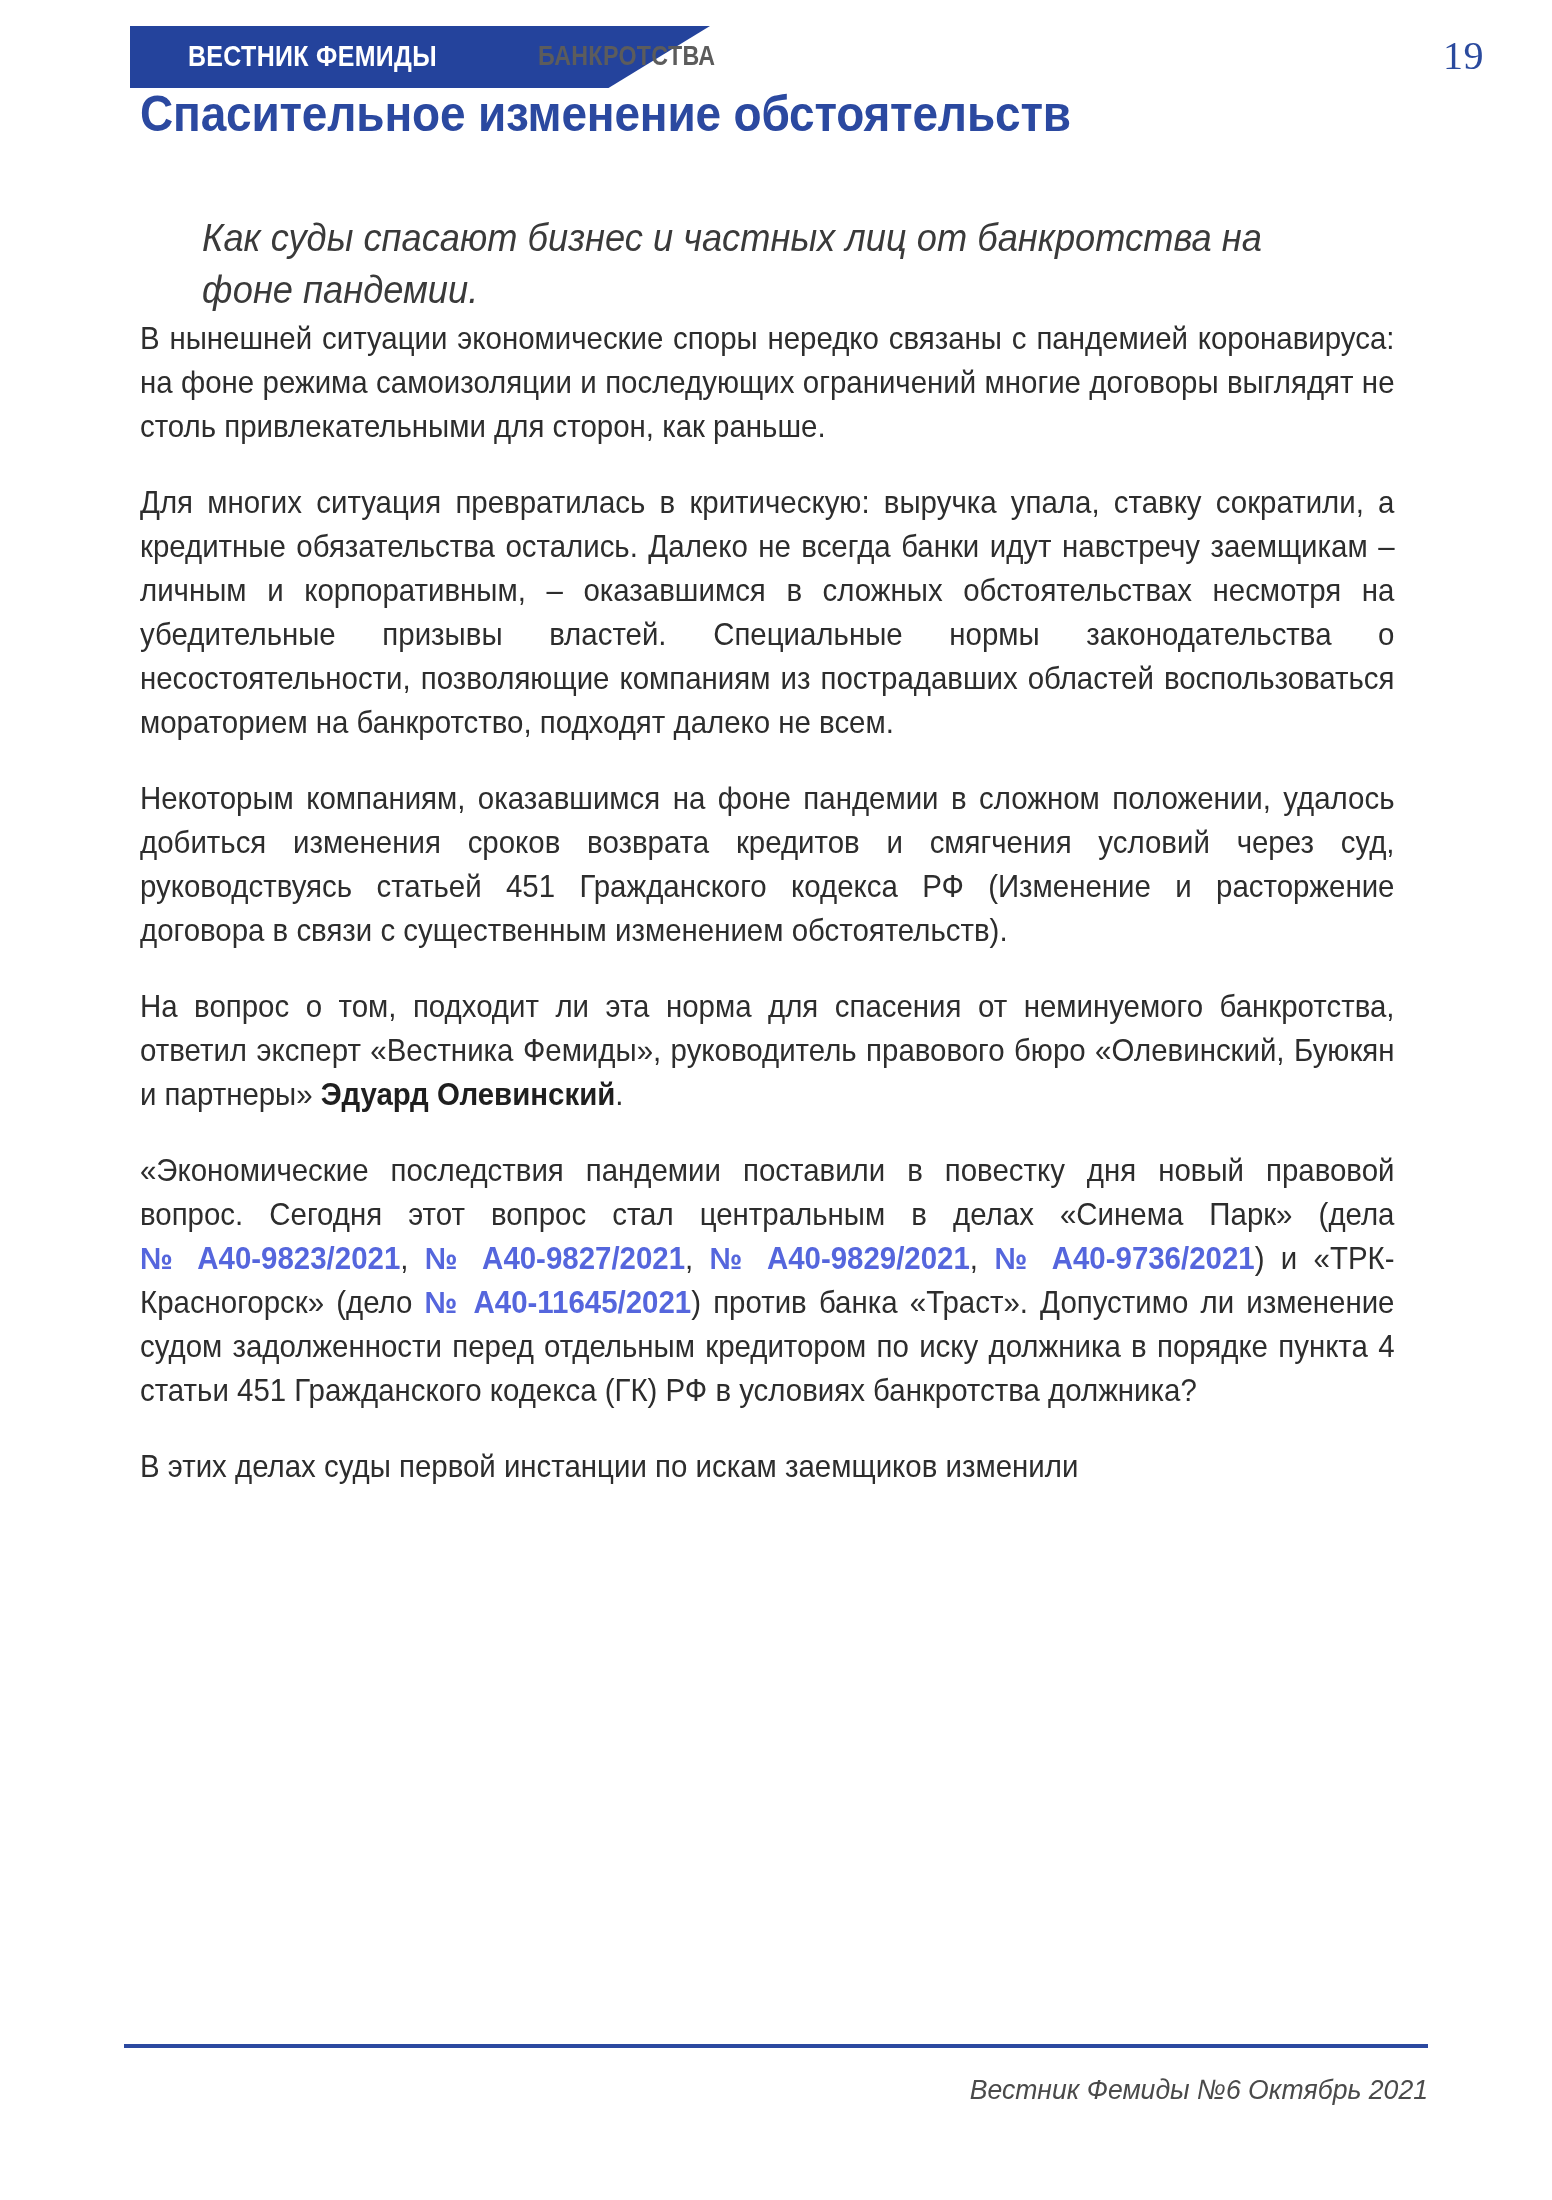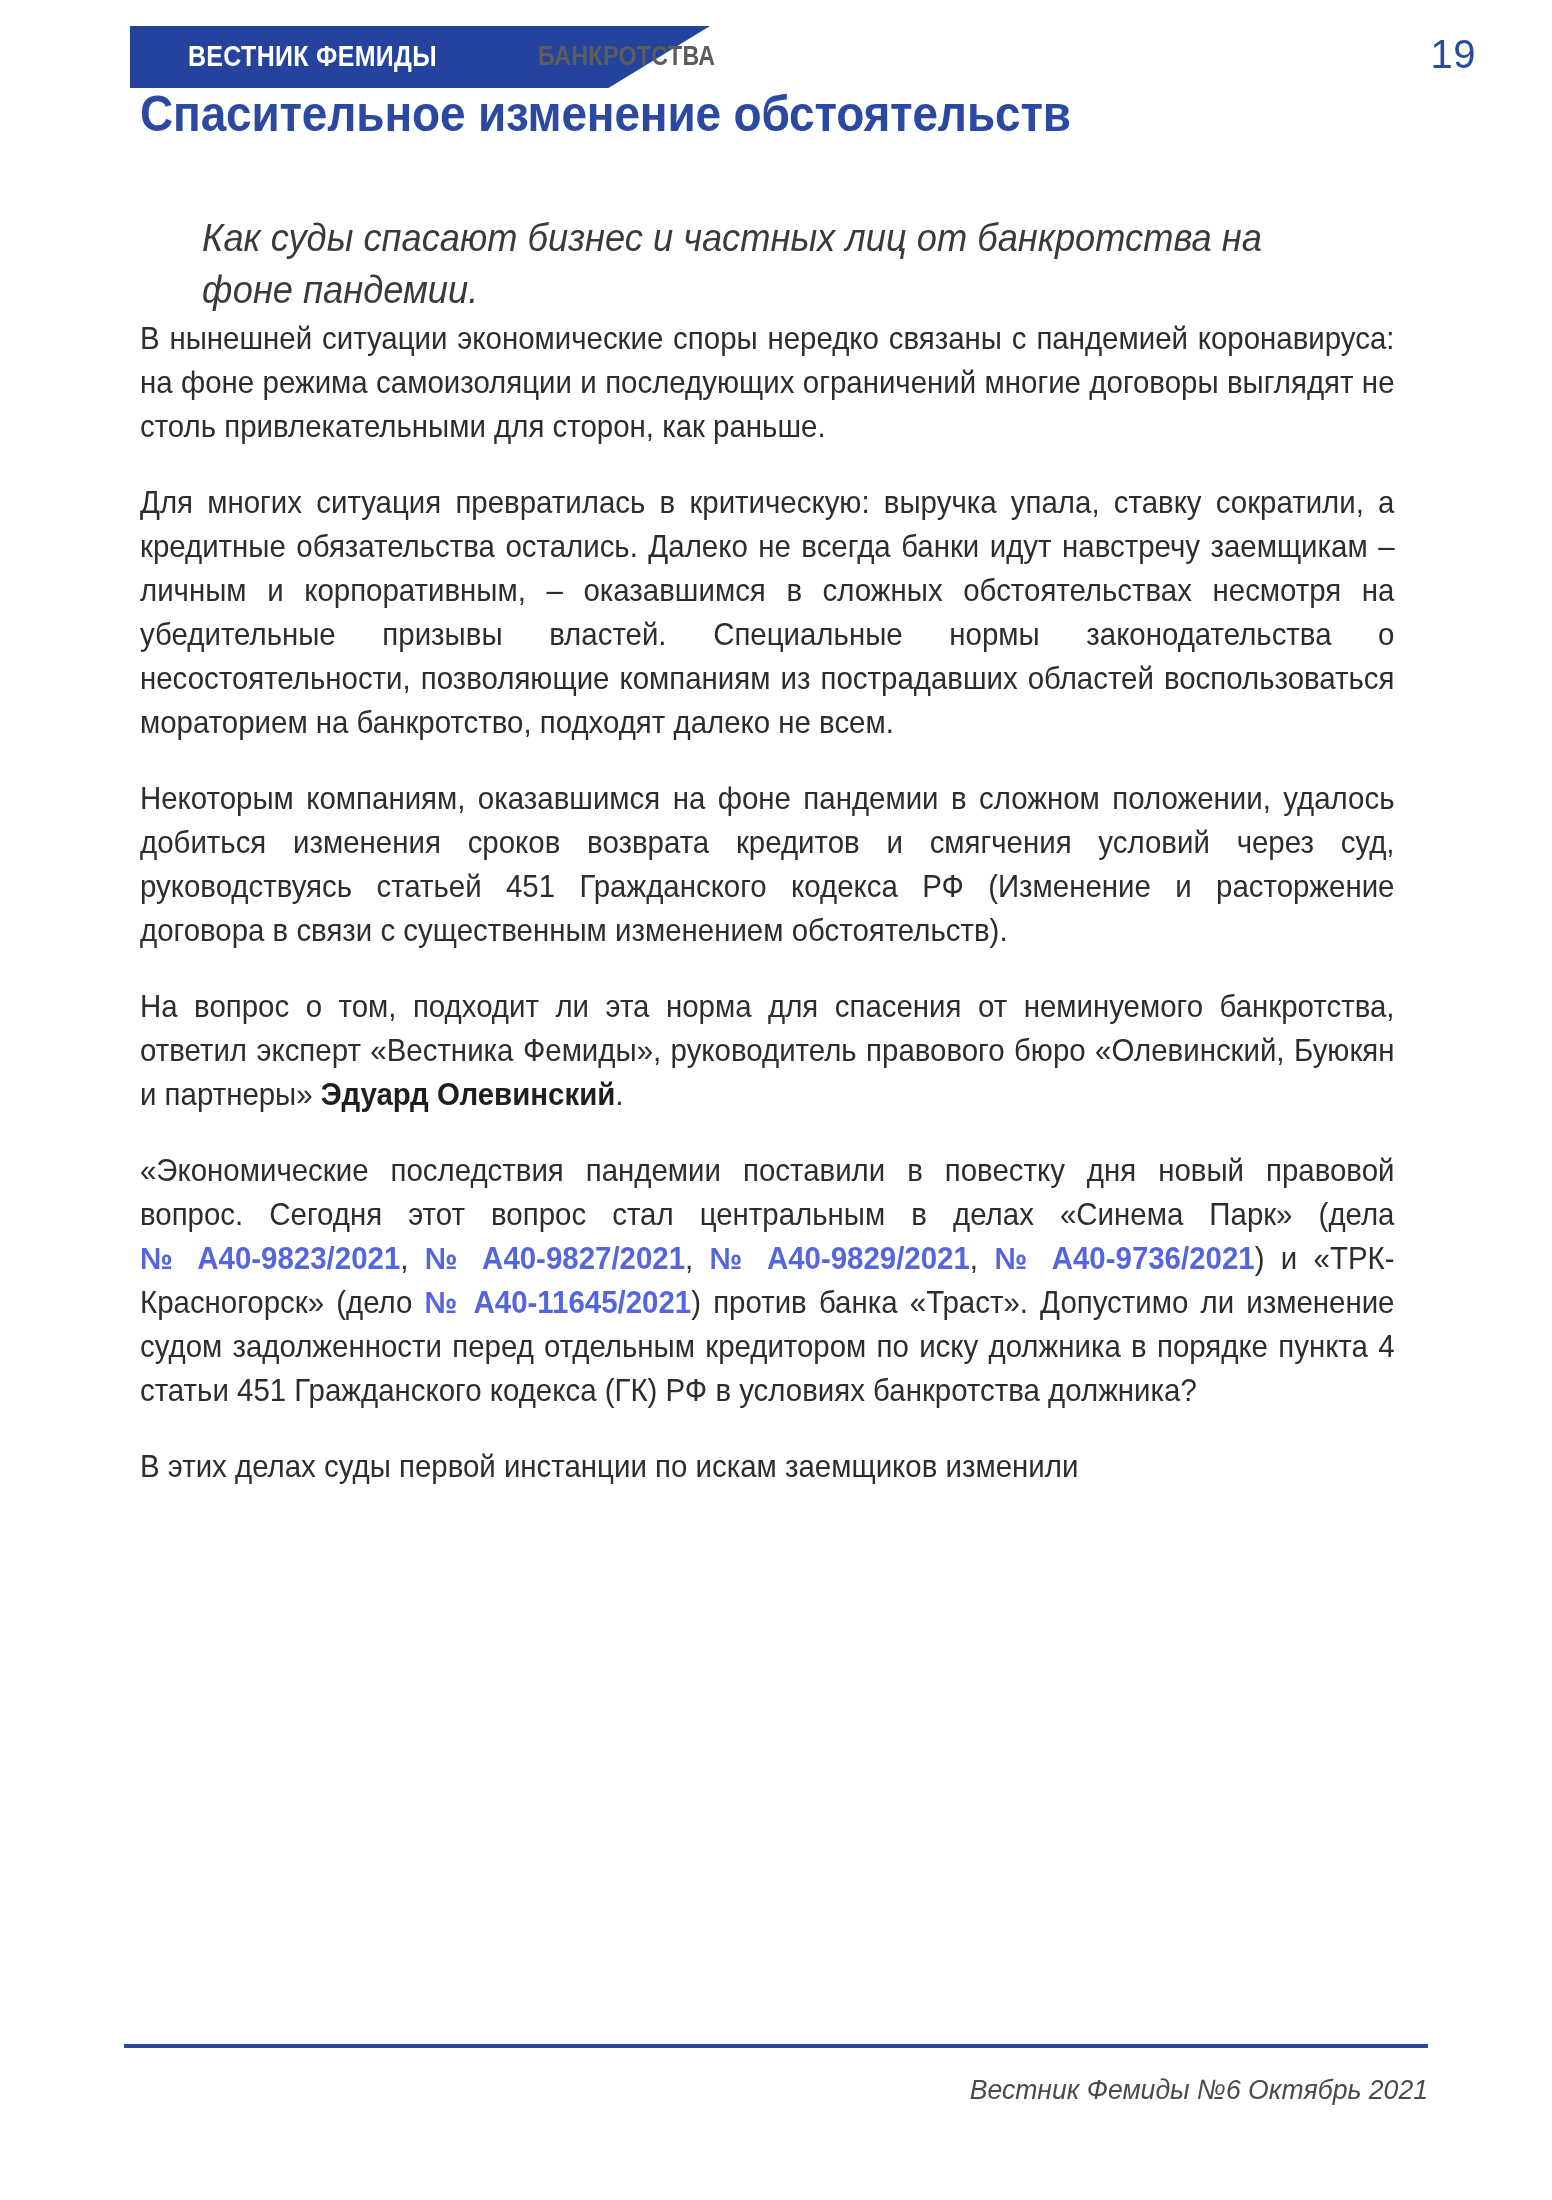--- a/index.html
+++ b/index.html
@@ -68,25 +68,25 @@
     letter-spacing: 0.4px;
     color: #5c5c5c;
     font-family: "Liberation Sans Narrow", "Liberation Sans", sans-serif;
     transform: scaleX(0.86);
     transform-origin: left top;
     white-space: nowrap;
   }
 
   .masthead-pagenum {
     position: absolute;
-    right: 76px;
+    right: 68px;
     top: 6px;
     font-size: 40px;
     color: #2a4a9e;
-    font-family: Liberation Sans, sans-serif;
+    font-family: Liberation Serif, serif;
     letter-spacing: 0.5px;
   }
 
   
   .content {
     position: absolute;
     left: 140px;
     top: 84px;
     width: 1304px;
   }

